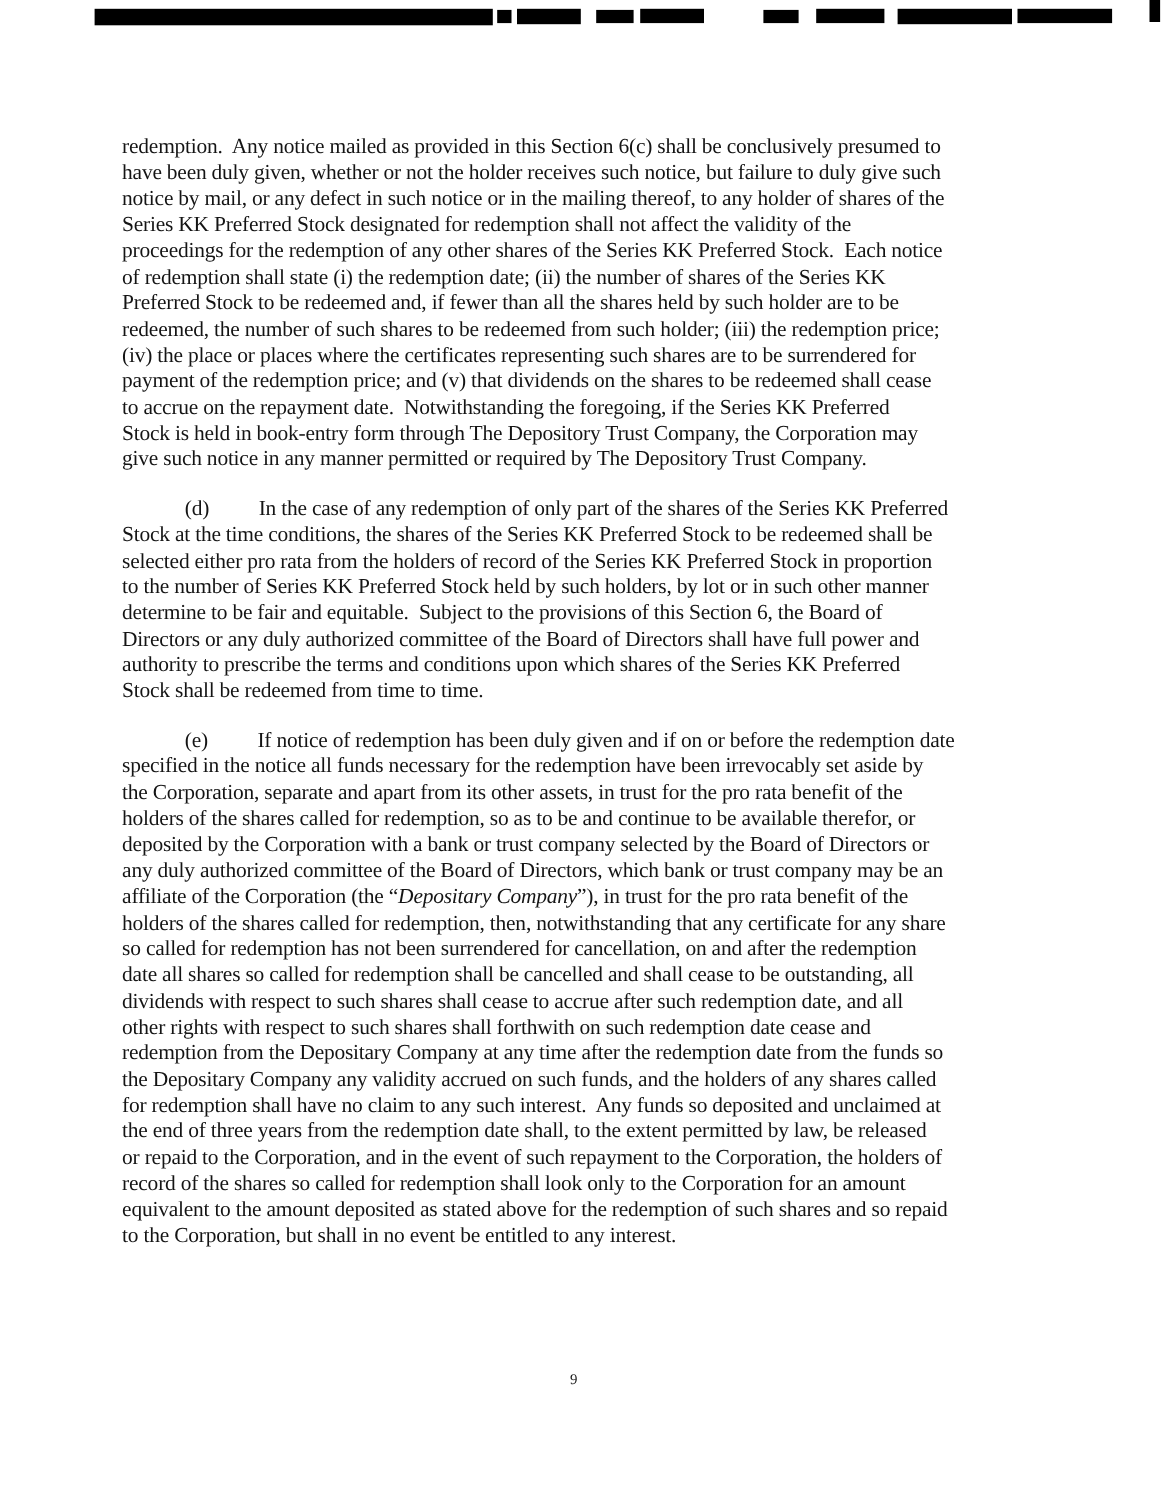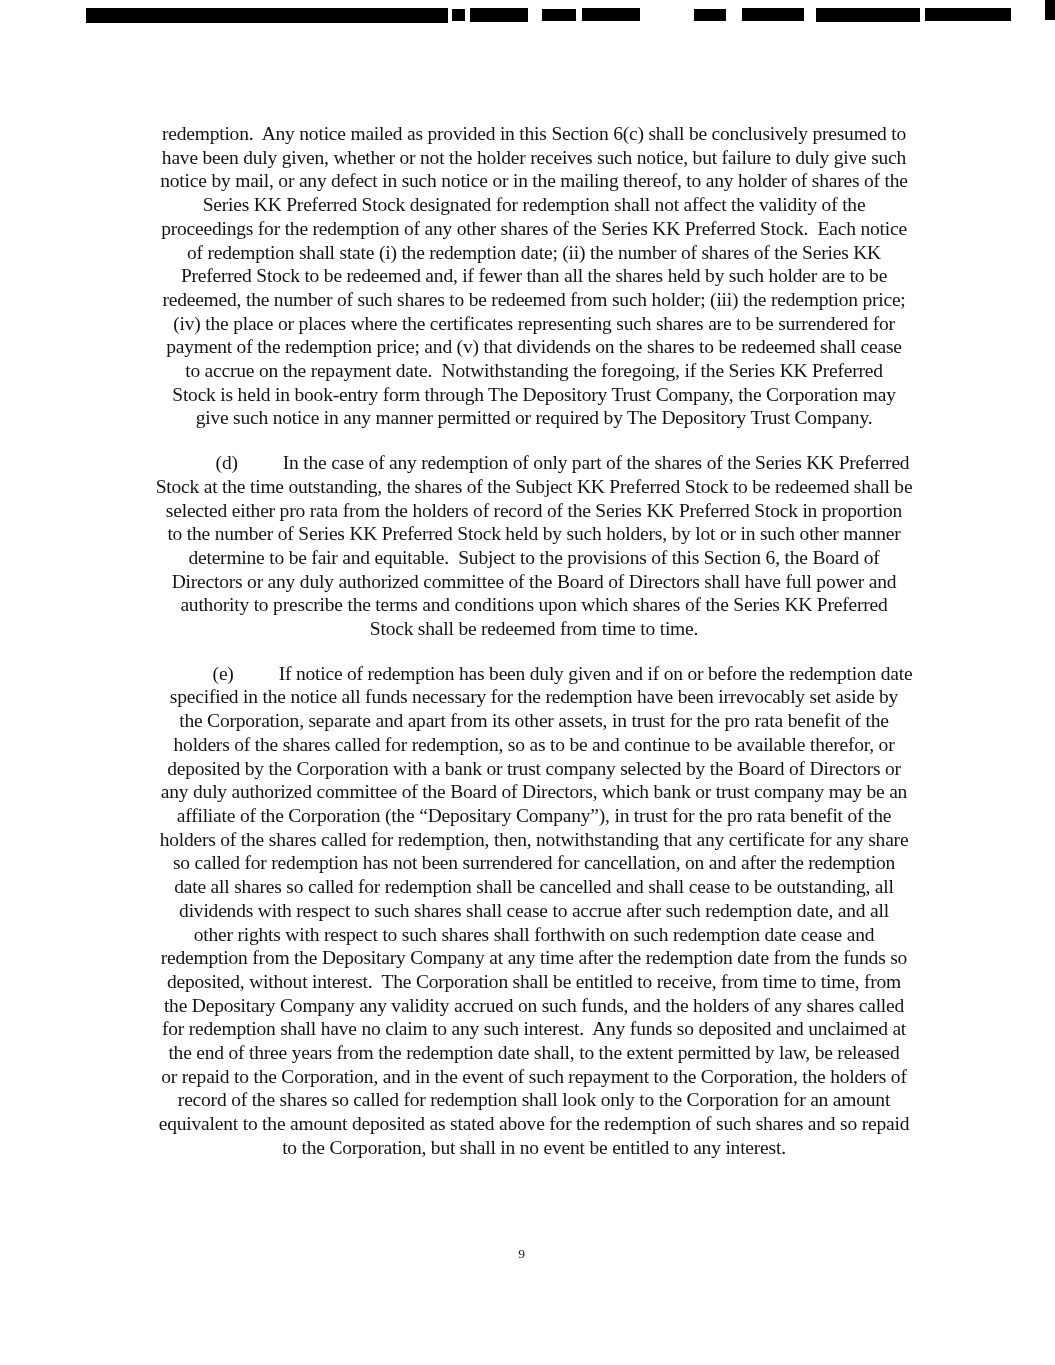--- a/index.html
+++ b/index.html
@@ -17,36 +17,36 @@
     color: #141414;
   }
   #doc-body {
     position: absolute;
     left: 111px;
     top: 122px;
     width: 846px;
   }
   .para {
     margin: 0 0 21px 0;
-    text-align: center;
   }
   .line {
     white-space: pre;
     font-size: 19.5px;
     line-height: 23.7px;
     letter-spacing: -0.2px;
   }
   .para-label {
     margin-left: 57px;
   }
   .label-gap {
     display: inline-block;
     width: 45px;
   }
   .it {
+    font-style: italic;
     margin-top: 40px;
   }
   .page-num {
     position: absolute;
     top: 1246px;
     left: 0;
     width: 1043px;
     text-align: center;
     font-size: 13.5px;
     color: #1a1a1a;
@@ -83,21 +83,21 @@
         <div class="line">Preferred Stock to be redeemed and, if fewer than all the shares held by such holder are to be</div>
         <div class="line">redeemed, the number of such shares to be redeemed from such holder; (iii) the redemption price;</div>
         <div class="line">(iv) the place or places where the certificates representing such shares are to be surrendered for</div>
         <div class="line">payment of the redemption price; and (v) that dividends on the shares to be redeemed shall cease</div>
         <div class="line">to accrue on the repayment date.  Notwithstanding the foregoing, if the Series KK Preferred</div>
         <div class="line">Stock is held in book-entry form through The Depository Trust Company, the Corporation may</div>
         <div class="line">give such notice in any manner permitted or required by The Depository Trust Company.</div>
       </div>
       <div class="para">
         <div class="line"><span class="para-label">(d)</span><span class="label-gap"></span>In the case of any redemption of only part of the shares of the Series KK Preferred</div>
-        <div class="line">Stock at the time outstanding, the shares of the Subject KK Preferred Stock to be redeemed shall be</div>
+        <div class="line">Stock at the time conditions, the shares of the Series KK Preferred Stock to be redeemed shall be</div>
         <div class="line">selected either pro rata from the holders of record of the Series KK Preferred Stock in proportion</div>
         <div class="line">to the number of Series KK Preferred Stock held by such holders, by lot or in such other manner</div>
         <div class="line">determine to be fair and equitable.  Subject to the provisions of this Section 6, the Board of</div>
         <div class="line">Directors or any duly authorized committee of the Board of Directors shall have full power and</div>
         <div class="line">authority to prescribe the terms and conditions upon which shares of the Series KK Preferred</div>
         <div class="line">Stock shall be redeemed from time to time.</div>
       </div>
       <div class="para">
         <div class="line"><span class="para-label">(e)</span><span class="label-gap"></span>If notice of redemption has been duly given and if on or before the redemption date</div>
         <div class="line">specified in the notice all funds necessary for the redemption have been irrevocably set aside by</div>
@@ -105,21 +105,20 @@
         <div class="line">holders of the shares called for redemption, so as to be and continue to be available therefor, or</div>
         <div class="line">deposited by the Corporation with a bank or trust company selected by the Board of Directors or</div>
         <div class="line">any duly authorized committee of the Board of Directors, which bank or trust company may be an</div>
         <div class="line"><span>affiliate of the Corporation (the “</span><span class="it">Depositary Company</span><span>”), in trust for the pro rata benefit of the</span></div>
         <div class="line">holders of the shares called for redemption, then, notwithstanding that any certificate for any share</div>
         <div class="line">so called for redemption has not been surrendered for cancellation, on and after the redemption</div>
         <div class="line">date all shares so called for redemption shall be cancelled and shall cease to be outstanding, all</div>
         <div class="line">dividends with respect to such shares shall cease to accrue after such redemption date, and all</div>
         <div class="line">other rights with respect to such shares shall forthwith on such redemption date cease and</div>
         <div class="line">redemption from the Depositary Company at any time after the redemption date from the funds so</div>
-        <div class="line">deposited, without interest.  The Corporation shall be entitled to receive, from time to time, from</div>
         <div class="line">the Depositary Company any validity accrued on such funds, and the holders of any shares called</div>
         <div class="line">for redemption shall have no claim to any such interest.  Any funds so deposited and unclaimed at</div>
         <div class="line">the end of three years from the redemption date shall, to the extent permitted by law, be released</div>
         <div class="line">or repaid to the Corporation, and in the event of such repayment to the Corporation, the holders of</div>
         <div class="line">record of the shares so called for redemption shall look only to the Corporation for an amount</div>
         <div class="line">equivalent to the amount deposited as stated above for the redemption of such shares and so repaid</div>
         <div class="line">to the Corporation, but shall in no event be entitled to any interest.</div>
       </div>
     </div>
   <div class="page-num">9</div>

